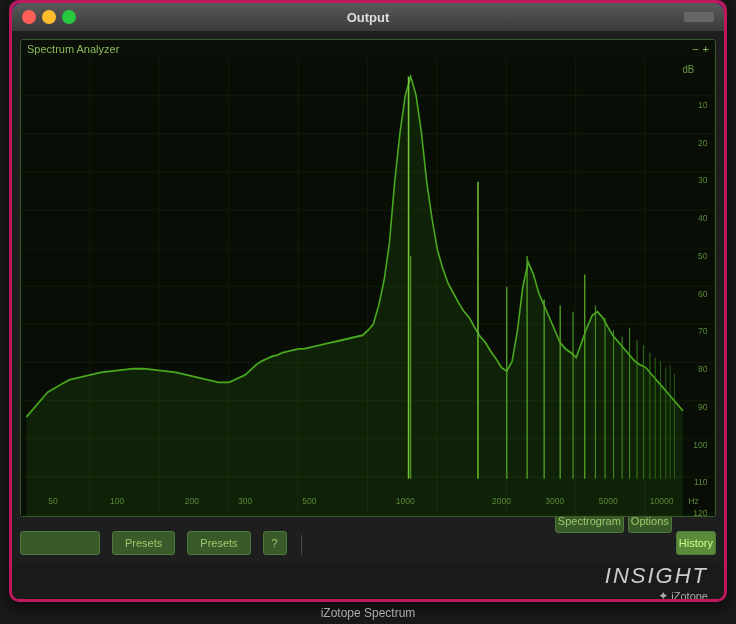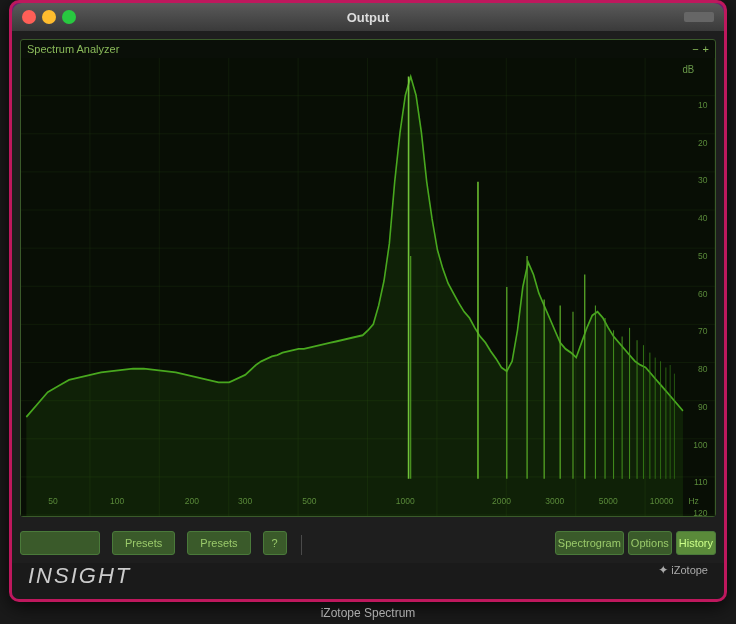--- a/index.html
+++ b/index.html
@@ -194,30 +194,32 @@
       border: 1px solid #4a7a3a;
       border-radius: 3px;
       color: #9aca6a;
       font-size: 11px;
       cursor: pointer;
     }
 
     .tab-btn.active {
       background: #5a8a3a;
       color: #ccff88;
+      margin-top: 22px;
     }
 
     .bottom-bar {
       background: #1a1a1a;
       height: 36px;
       display: flex;
-      align-items: flex-start;
+      align-items: flex-end;
       justify-content: space-between;
       padding: 0 16px;
       flex-shrink: 0;
+      flex-direction: column;
     }
 
     .insight-logo {
       color: #ccc;
       font-size: 22px;
       font-weight: 300;
       letter-spacing: 2px;
       font-style: italic;
     }
 

